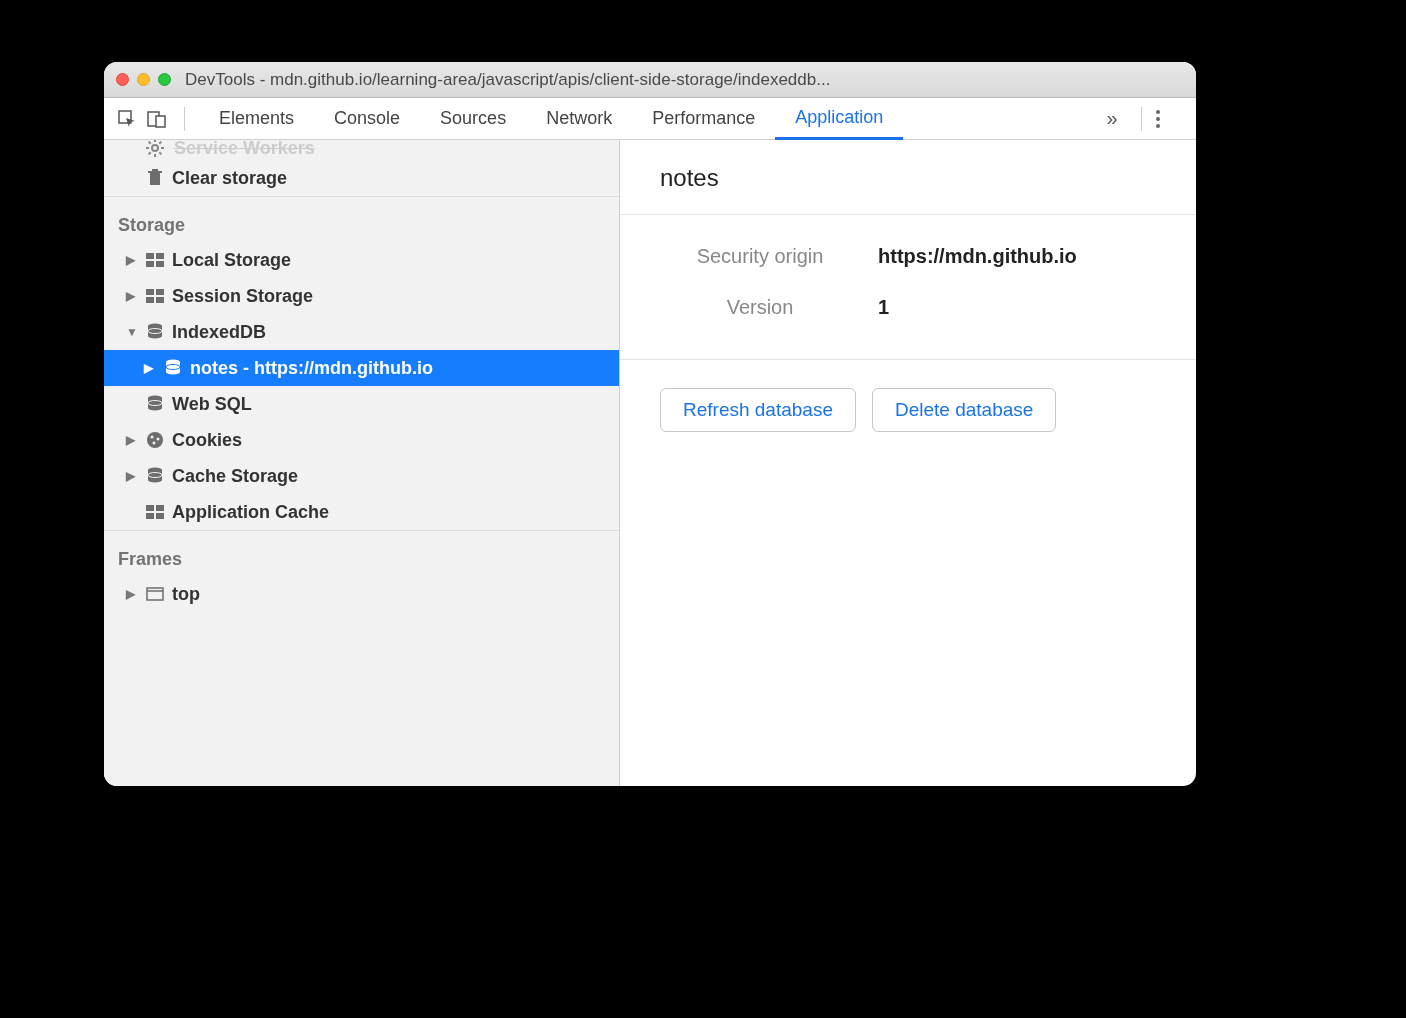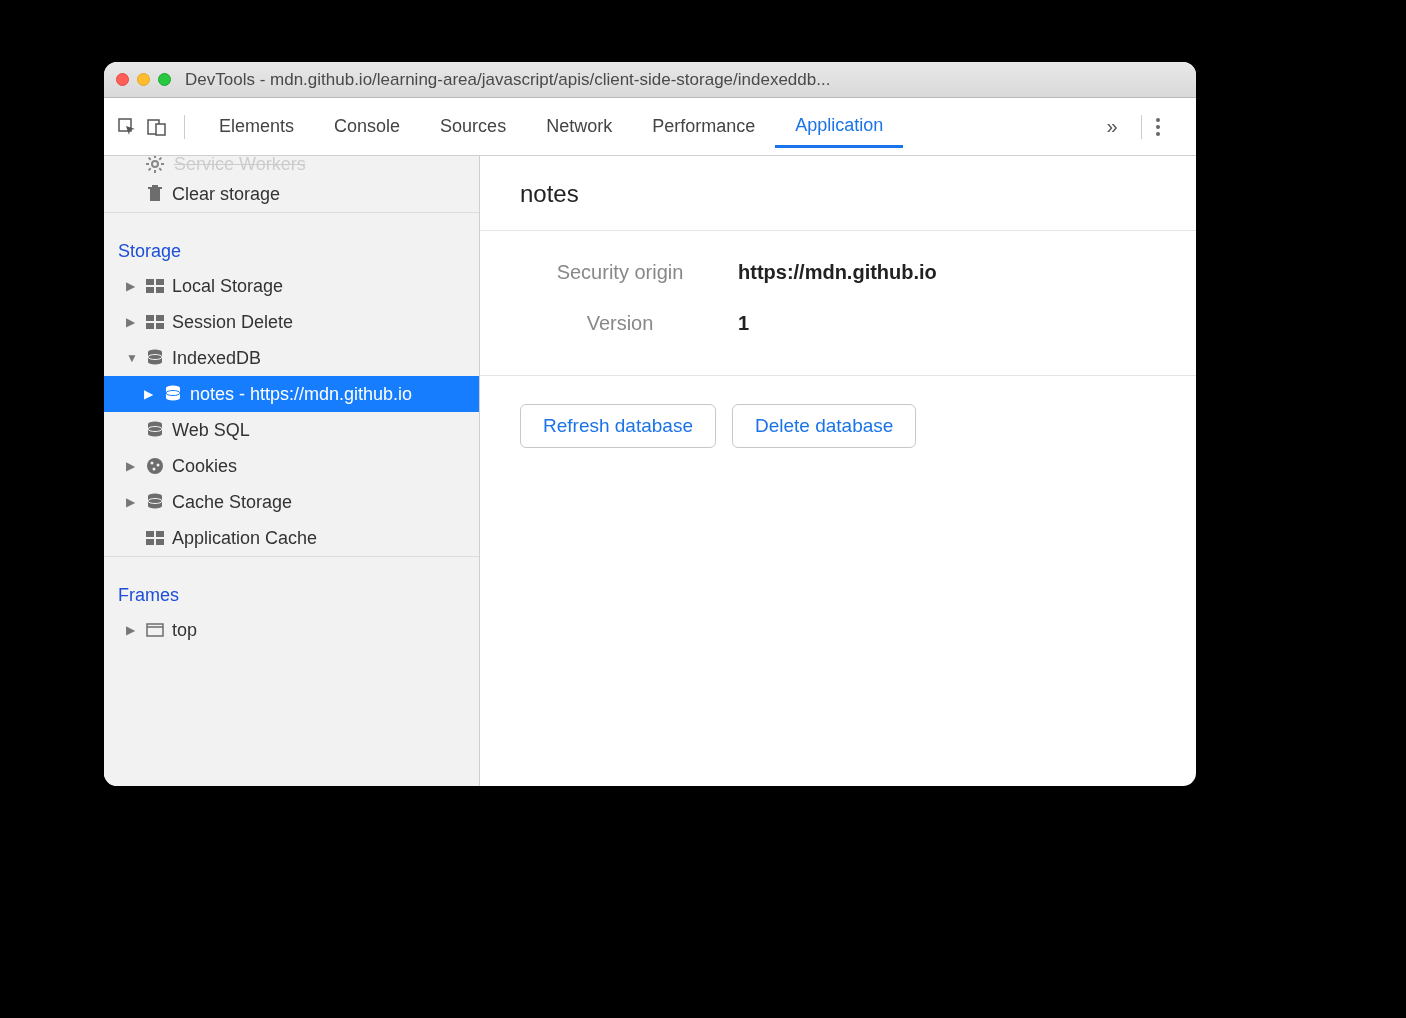--- a/index.html
+++ b/index.html
@@ -32,21 +32,21 @@
     padding: 0 12px;
     flex-shrink: 0;
   }
   .traffic { display: flex; gap: 8px; margin-right: 14px; }
   .dot { width: 13px; height: 13px; border-radius: 50%; }
   .dot.red { background: #ff5f57; border: 1px solid #e1493f; }
   .dot.yellow { background: #ffbd2e; border: 1px solid #e0a528; }
   .dot.green { background: #28c940; border: 1px solid #1fa52f; }
   .title-text { color: #4a4a4a; font-size: 17px; white-space: nowrap; overflow: hidden; text-overflow: ellipsis; flex: 1; }
   .toolbar {
-    height: 58px;
+    height: 42px;
     border-bottom: 1px solid #cfcfcf;
     display: flex;
     align-items: center;
     padding: 0 10px;
     gap: 4px;
     flex-shrink: 0;
   }
   .tool-icon { width: 26px; height: 26px; display:flex; align-items:center; justify-content:center; color:#555; }
   .divider-v { width: 1px; height: 24px; background: #ccc; margin: 0 10px; }
   .tabs { display: flex; gap: 0; flex: 1; }
@@ -57,28 +57,29 @@
     align-items: center;
     font-size: 18px;
     color: #444;
     cursor: pointer;
   }
   .tab.active { color: #1a73e8; border-bottom: 3px solid #1a73e8; margin-bottom: -1px; }
   .overflow { width: 30px; text-align:center; font-size: 20px; color:#555; }
   .kebab { width: 30px; text-align:center; color:#555; }
   .body { flex: 1; display: flex; overflow: hidden; }
   .sidebar {
-    width: 376px;
+    width: 516px;
     background: #f2f2f2;
     border-right: 1px solid #cfcfcf;
     overflow-y: auto;
     font-size: 18px;
     color: #333;
-  }
-  .section-head { padding: 28px 14px 6px; color: #1d4ed8; font-size: 18px; border-top: 1px solid #dcdcdc; }
+    font-weight: bold;
+  }
+  .section-head { padding: 18px 14px 6px; color: #737373; font-size: 18px; border-top: 1px solid #dcdcdc; }
   .tree-row {
     display: flex;
     align-items: center;
     height: 36px;
     padding-left: 22px;
     gap: 6px;
     cursor: pointer;
   }
   .tree-row.indent1 { padding-left: 40px; }
   .tree-row.selected { background: #167dff; color: #fff; }
@@ -204,21 +205,21 @@
       <div class="tree-row">
         <span class="disclosure">▶</span>
         <span class="icon">
           <svg width="18" height="14" viewBox="0 0 18 14">
               <rect x="0" y="0" width="8" height="6" fill="#6d6d6d"></rect>
               <rect x="10" y="0" width="8" height="6" fill="#6d6d6d"></rect>
               <rect x="0" y="8" width="8" height="6" fill="#6d6d6d"></rect>
               <rect x="10" y="8" width="8" height="6" fill="#6d6d6d"></rect>
             </svg>
         </span>
-        <span>Session Delete</span>
+        <span>Session Storage</span>
       </div>
 
       <div class="tree-row">
         <span class="disclosure">▼</span>
         <span class="icon">
           <svg width="18" height="18" viewBox="0 0 18 18">
               <ellipse cx="9" cy="3" rx="7" ry="2.5" fill="#6d6d6d"></ellipse>
               <path d="M2 3 v10 a7 2.5 0 0 0 14 0 V3" fill="#6d6d6d"></path>
               <ellipse cx="9" cy="8" rx="7" ry="2.5" fill="none" stroke="#f2f2f2" stroke-width="1"></ellipse>
             </svg>

